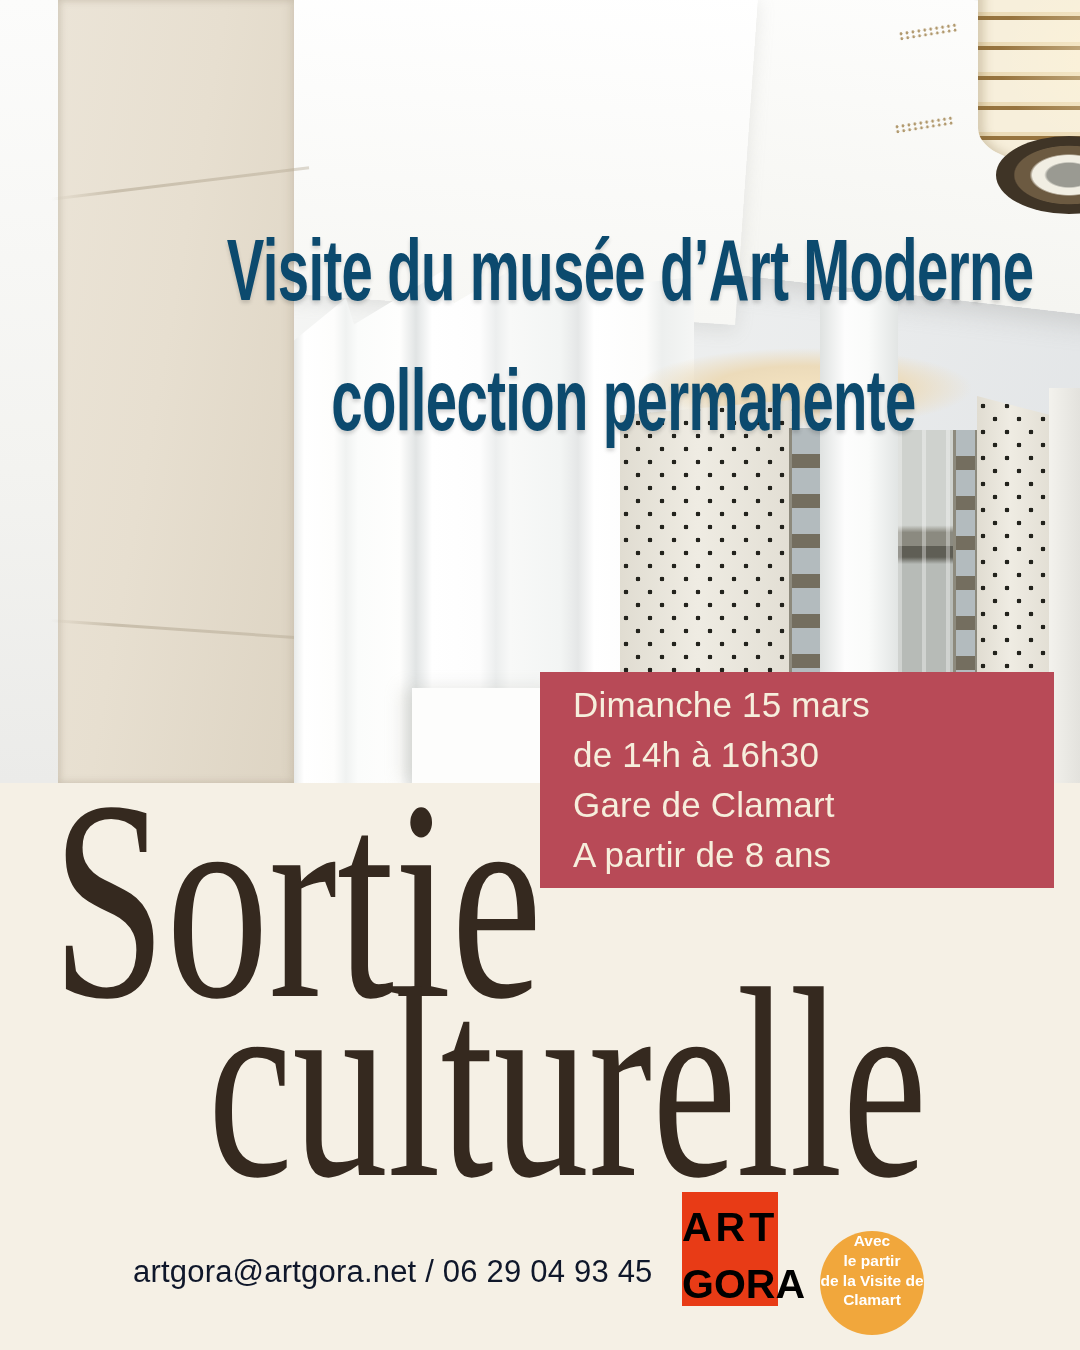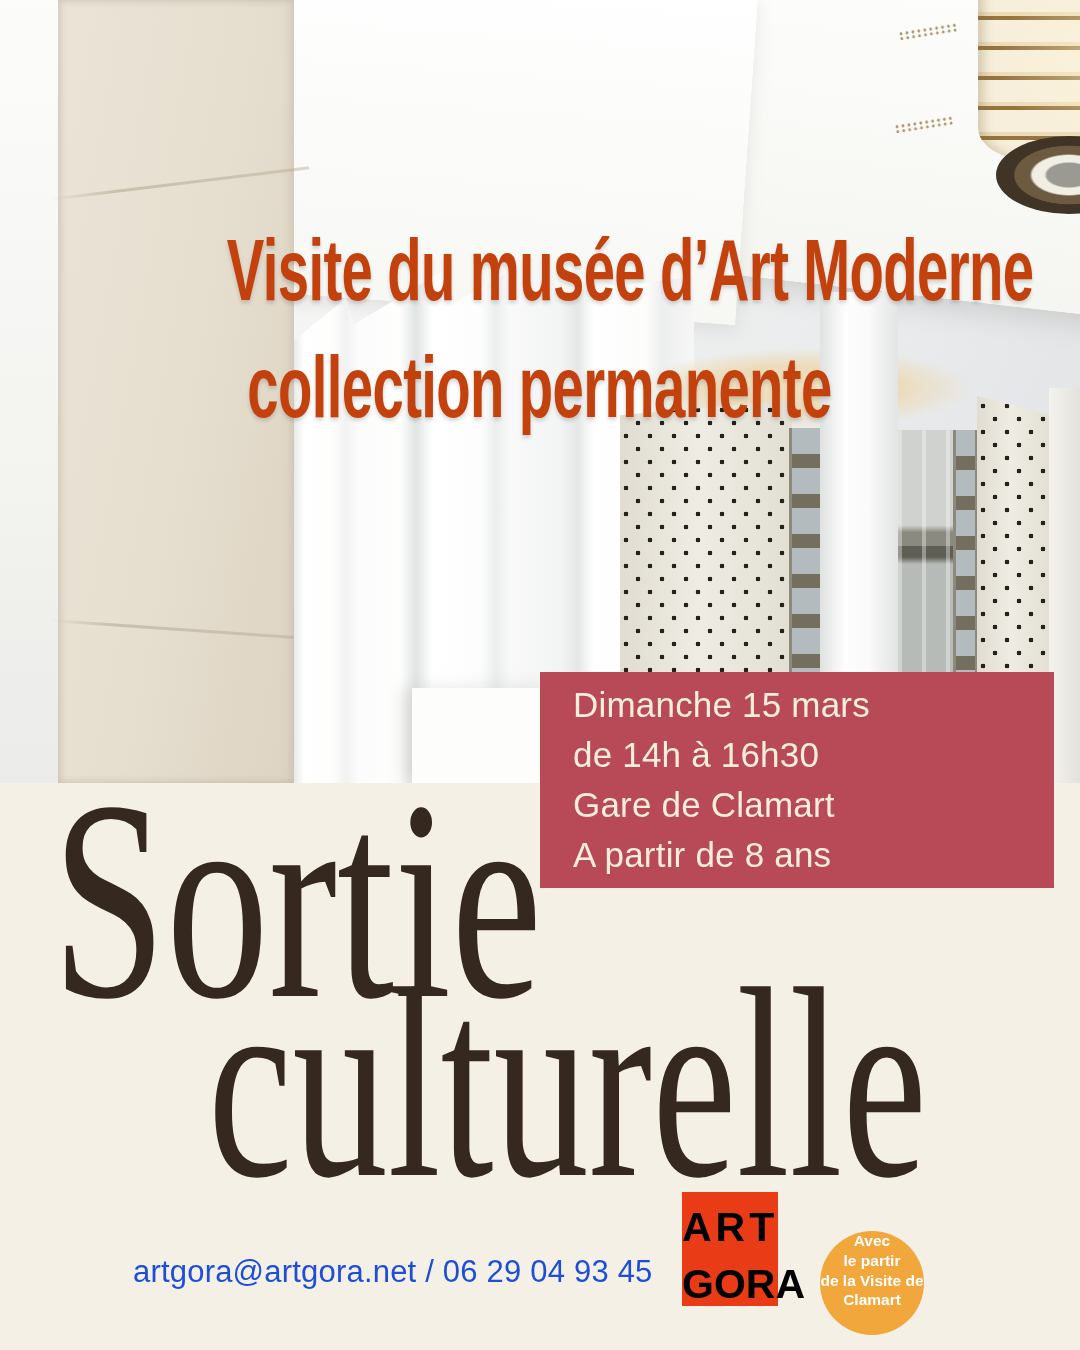--- a/index.html
+++ b/index.html
@@ -104,46 +104,46 @@
       repeating-linear-gradient(90deg,rgba(255,255,255,.35) 0 4px,rgba(255,255,255,0) 4px 24px),
       linear-gradient(180deg,#cfd2ce 0 27%,#8b8a80 29% 33%,#5f5e55 33% 36%,#b7bbb7 38% 100%);
   }
   .outer-wall{
     position:absolute;left:1049px;top:388px;width:31px;height:395px;
     background:linear-gradient(90deg,#f3f2ed,#e3e2dd);
   }
   
   .title-line{
     position:absolute;left:0;width:1080px;text-align:center;z-index:5;
-    color:#c2410c;font-weight:bold;white-space:nowrap;
+    color:#0c4a6e;font-weight:bold;white-space:nowrap;
   }
   .title-line > span{
     display:inline-block;font-size:88px;line-height:1;letter-spacing:-1px;
     transform:scaleX(.64);transform-origin:50% 50%;
     text-shadow:0 3px 5px rgba(40,40,40,.18);
   }
   .title-1{top:226px;}
-  .title-2{top:343px;}
+  .title-2{top:356px;text-align:right;}
   .event-card{
     position:absolute;left:540px;top:672px;width:514px;height:216px;z-index:6;
     background:var(--card-bg,#b84a57);color:var(--card-text,#f6eedc);
     box-sizing:border-box;padding:8px 0 0 33px;
     font-size:35px;line-height:50px;letter-spacing:.2px;
   }
   .bottom-panel{position:absolute;left:0;top:783px;width:1080px;height:567px;background:var(--cream-bg,#f5f0e5);}
   .headline{
     position:absolute;z-index:7;color:var(--headline,#35291f);
     font-family:"Liberation Serif",serif;font-weight:normal;
     line-height:1;white-space:nowrap;transform-origin:0 0;
   }
   .headline-sortie{left:52px;top:758px;font-size:285px;transform:scaleX(.72);}
   .headline-culturelle{left:208px;top:948px;font-size:272px;transform:scaleX(.70);}
   .contact{
     position:absolute;left:133px;top:1254px;z-index:7;
-    color:#1d4ed8;font-size:31px;letter-spacing:.2px;white-space:nowrap;
+    color:#0f172a;font-size:31px;letter-spacing:.2px;white-space:nowrap;
   }
   .logo{
     position:absolute;left:682px;top:1192px;width:96px;height:114px;z-index:7;
     background:var(--logo-bg,#e83b16);color:#000000;text-align:center;
     font-weight:bold;
   }
   .logo .l1{font-size:41px;line-height:1;letter-spacing:4px;margin-top:15px;}
   .logo .l2{font-size:41px;line-height:1;letter-spacing:0px;margin-top:16px;}
   .badge{
     position:absolute;left:820px;top:1231px;width:104px;height:104px;z-index:7;

